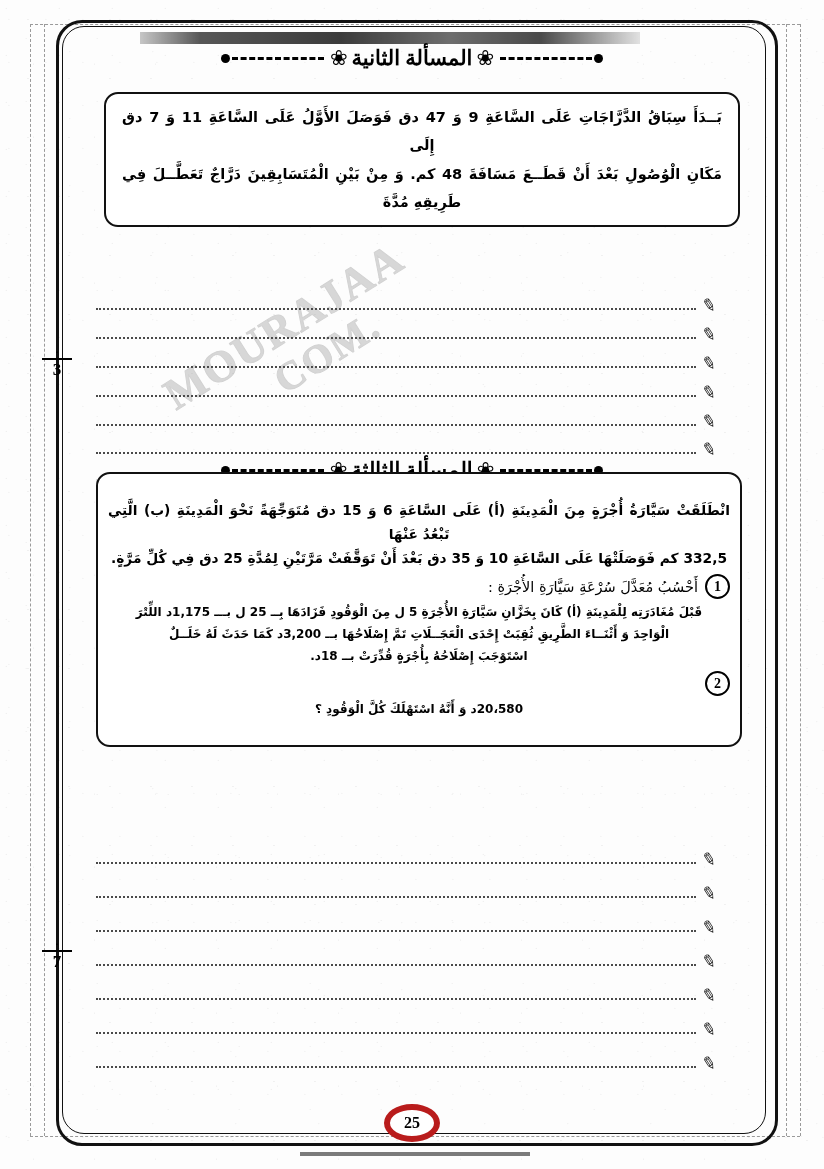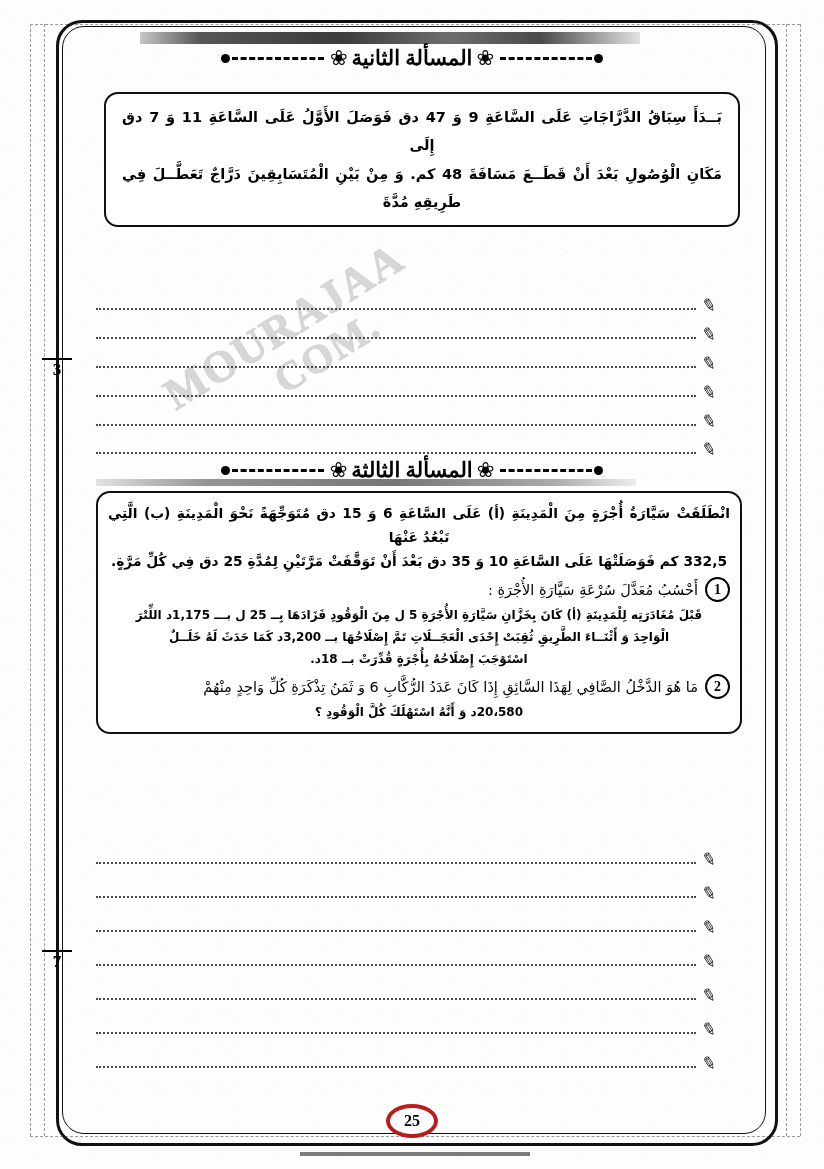--- a/index.html
+++ b/index.html
@@ -52,21 +52,21 @@
     font-family:"DejaVu Sans",sans-serif;}
   .title-txt{font-size:21px;font-weight:bold;color:#000;white-space:nowrap;
     letter-spacing:-1px;font-family:Liberation Serif, serif;}
 
   
   .stmt{position:absolute;border:2px solid #111;border-radius:14px;
     background:#fff;padding:9px 16px 9px 16px;}
   .stmt p{margin:0;color:#000;text-align:justify;text-align-last:center;
     font-size:14.5px;line-height:1.95;font-weight:bold;direction:rtl;}
   .stmt1{left:104px;top:92px;width:600px;}
-  .stmt2{left:96px;top:491px;width:622px;padding:8px 10px;}
+  .stmt2{left:96px;top:472px;width:622px;padding:24px 10px;}
   .stmt2 p{font-size:13.8px;line-height:1.75;}
 
   
   .qline{position:absolute;right:80px;font-size:14.5px;font-weight:bold;color:#000;
     direction:rtl;white-space:nowrap;}
   .q1{top:250px;}
   .tri{display:inline-block;margin-left:5px;font-size:13px;}
 
   
   .numline{display:flex;align-items:center;gap:7px;direction:rtl;margin-top:4px;}
@@ -91,21 +91,21 @@
   
   .wm{position:absolute;left:150px;top:300px;width:310px;height:190px;
     transform:rotate(-32deg);pointer-events:none;opacity:.38;}
   .wm span{display:block;font-size:44px;font-weight:bold;color:#9b9b9b;
     letter-spacing:2px;font-family:"Liberation Serif",serif;
     -webkit-text-stroke:1px #8d8d8d;}
   .wm .l2{margin-top:-4px;margin-right:56px;font-size:40px;}
 
   
   .pgnum{position:absolute;left:50%;transform:translateX(-50%);top:1104px;
-    width:44px;height:26px;border:4px solid #b91c1c;border-radius:50%;
+    width:44px;height:26px;border:6px solid #b91c1c;border-radius:50%;
     display:flex;align-items:center;justify-content:center;background:#fff;
     font-family:"Liberation Serif",serif;font-size:16px;font-weight:bold;color:#000;text-align:center;}
 
   
   .botbar{position:absolute;left:300px;top:1152px;width:230px;height:4px;background:#111;opacity:.55;}
 </style>
 </head>
 <body>
 
 <div class="page">
@@ -183,21 +183,20 @@
     </div>
 
     <div class="subpara">
       <p>قَبْلَ مُغَادَرَتِه لِلْمَدِينَةِ (أ) كَانَ بِخَزَّانِ سَيَّارَةِ الأُجْرَةِ 5 ل مِنَ الْوَقُودِ فَزَادَهَا بِــ 25 ل بـــ 1,175د اللِّتْرَ</p>
       <p>الْوَاحِدَ وَ أَثْنَــاءَ الطَّرِيقِ ثُقِبَتْ إِحْدَى الْعَجَــلَاتِ تَمَّ إِصْلَاحُهَا بــ 3,200د كَمَا حَدَثَ لَهُ خَلَــلٌ</p>
       <p style="text-align-last:center">اسْتَوْجَبَ إِصْلَاحُهُ بِأُجْرَةٍ قُدِّرَتْ بــ 18د.</p>
     </div>
 
     <div class="numline">
       <span class="circ-num">2</span>
-      <span class="ntxt">مَا هُوَ الدَّخْلُ الصَّافِي لِهَذَا السَّائِقِ إِذَا كَانَ عَدَدُ الرُّكَّابِ 6 وَ ثَمَنُ تِذْكَرَةِ كُلِّ وَاحِدٍ مِنْهُمْ</span>
     </div>
     <div class="subpara">
       <p style="text-align-last:center">20،580د وَ أَنَّهُ اسْتَهْلَكَ كُلَّ الْوَقُودِ ؟</p>
     </div>
   </div>
 
   <div class="dotline" style="top:862px"></div>
   <span class="pen" style="left:702px;top:851px">✎</span>
   <div class="dotline" style="top:896px"></div>
   <span class="pen" style="left:702px;top:885px">✎</span>

